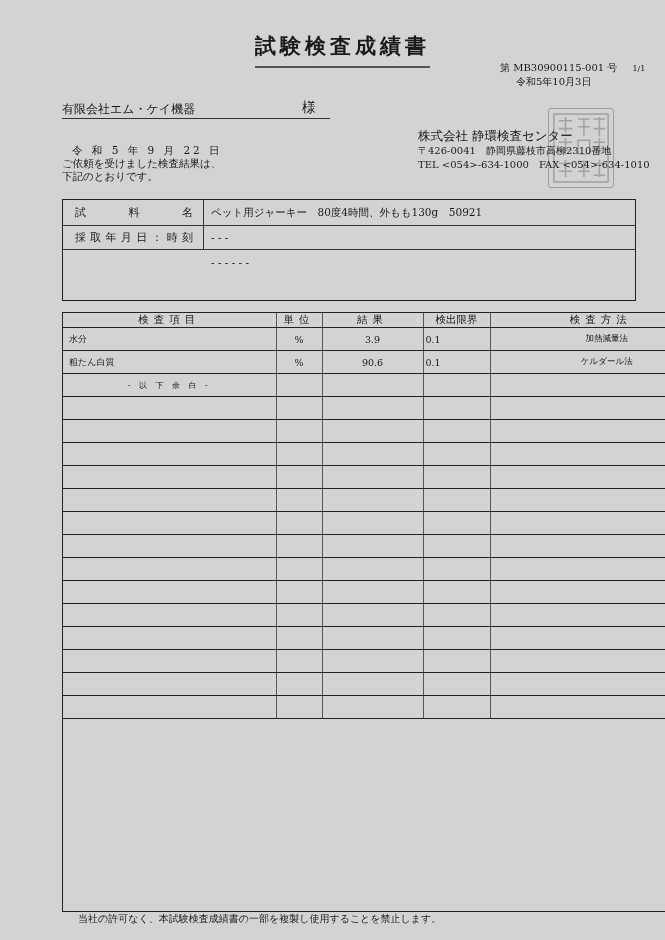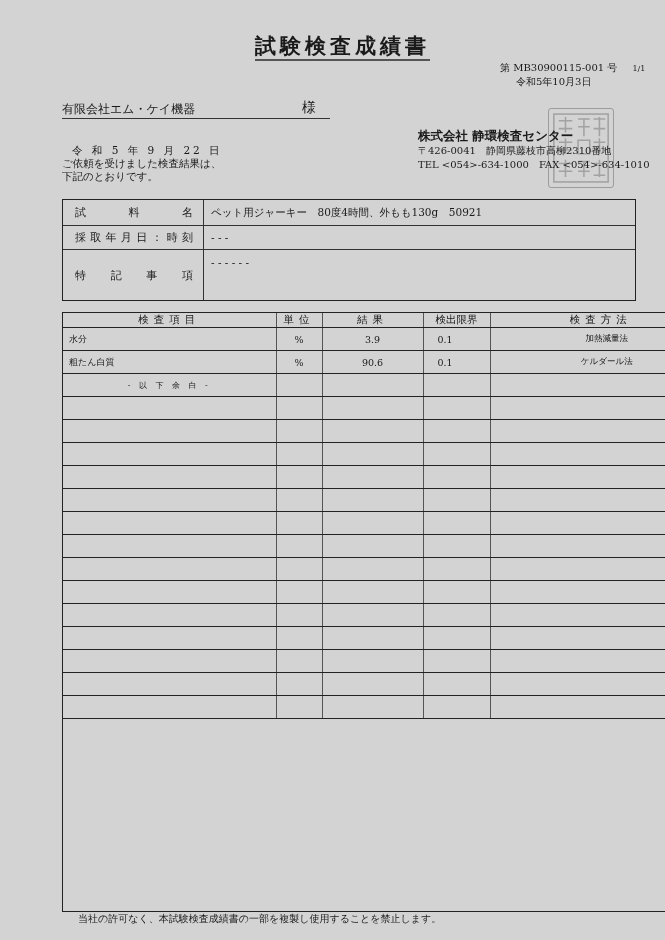--- a/index.html
+++ b/index.html
@@ -1,53 +1,53 @@
 <!DOCTYPE html>
 <html><head>
 <meta charset="utf-8">
 <style>
   * { box-sizing: border-box; margin: 0; padding: 0; }
   html, body { width: 665px; height: 940px; background: #d3d3d3; overflow: hidden; }
   body { position: relative; font-family: "DejaVu Serif", "Liberation Serif", serif; color: #1a1a1a; }
   .abs { position: absolute; }
 
-  .title { left: 255px; top: 34px; font-size: 21px; letter-spacing: 4px; font-weight: bold; border-bottom: 2px solid #555; line-height: 24px; padding-bottom: 1px; }
+  .title { left: 255px; top: 34px; font-size: 21px; letter-spacing: 4px; font-weight: bold; border-bottom: 2px solid #555; line-height: 24px; padding-bottom: 8px; }
   .docno { left: 500px; top: 61px; font-size: 10px; }
   .docno .pg { margin-left: 12px; font-size: 8px; }
   .issue-date { left: 516px; top: 75px; font-size: 10px; }
 
   .client { left: 62px; top: 100px; width: 268px; border-bottom: 1.5px solid #333; font-size: 12px; line-height: 18px; }
   .client .sama { position: absolute; right: 14px; top: -2px; font-size: 14px; }
 
   .reqdate { left: 72px; top: 144px; font-size: 10.5px; letter-spacing: 3px; }
   .reqtext1 { left: 62px; top: 157px; font-size: 10.5px; }
   .reqtext2 { left: 62px; top: 170px; font-size: 10.5px; }
 
-  .lab-name { left: 418px; top: 128px; font-size: 12.5px; font-weight: bold; }
+  .lab-name { left: 418px; top: 128px; font-size: 12.5px; }
   .lab-addr { left: 418px; top: 144px; font-size: 10px; }
   .lab-tel { left: 418px; top: 158px; font-size: 10px; }
   .seal { left: 548px; top: 108px; width: 66px; height: 80px; border: 1.5px solid rgba(90,90,90,0.45); border-radius: 3px; }
   .seal svg { width: 100%; height: 100%; }
 
   .info { left: 62px; top: 199px; width: 574px; height: 102px; border: 1.5px solid #222; }
   .info .row { position: absolute; left: 0; width: 100%; border-bottom: 1.2px solid #333; }
   .info .row:last-child { border-bottom: none; }
   .info .lbl { position: absolute; left: 0; top: 0; width: 141px; height: 100%; border-right: 1.2px solid #333; font-size: 11px; display: flex; align-items: center; padding-left: 12px; }
   .info .lbl span { display: block; width: 118px; text-align: justify; text-align-last: justify; }
   .info .val { position: absolute; left: 148px; top: 0; font-size: 10.5px; height: 100%; display: flex; align-items: center; }
   .info .val.top { align-items: flex-start; padding-top: 7px; }
 
   .results { left: 62px; top: 312px; width: 650px; height: 600px; border: 1.5px solid #222; }
   .results table { border-collapse: collapse; width: 100%; table-layout: fixed; }
   .results th { height: 14px; font-size: 10.5px; font-weight: normal; border-bottom: 1.2px solid #222; border-right: 1px solid #555; letter-spacing: 5px; }
   .results td { height: 23px; font-size: 9.5px; border-bottom: 1.2px solid #222; border-right: 1px solid #555; }
   .results th:last-child, .results td:last-child { border-right: none; text-align: center; }
   .results td.item { padding-left: 6px; font-size: 9px; }
   .results td.c { text-align: center; }
-  .results td.lim { padding-left: 14px; }
+  .results td.lim { padding-left: 2px; }
   .results td.method { padding-left: 12px; font-size: 8.5px; }
   .results td.blank-note { text-align: center; font-size: 8px; letter-spacing: 3px; }
 
   .footer { left: 78px; top: 912px; font-size: 10px; }
 </style>
 </head>
 <body>
 
 <div class="abs title">試験検査成績書</div>
 <div class="abs docno">
@@ -86,23 +86,20 @@
       </div>
     <div class="val">ペット用ジャーキー　80度4時間、外もも130g　50921</div>
   </div>
   <div class="row" style="top:26px;height:24px;">
     <div class="lbl">
         <span>採取年月日：時刻</span>
       </div>
     <div class="val">- - -</div>
   </div>
   <div class="row" style="top:50px;height:50px;">
-    <div class="lbl">
-        <span>特記事項</span>
-      </div>
     <div class="val top">- - - - - -</div>
   </div>
 </div>
 
 <div class="abs results">
   <table>
     <colgroup>
       <col style="width:213px">
         <col style="width:46px">
         <col style="width:101px">

